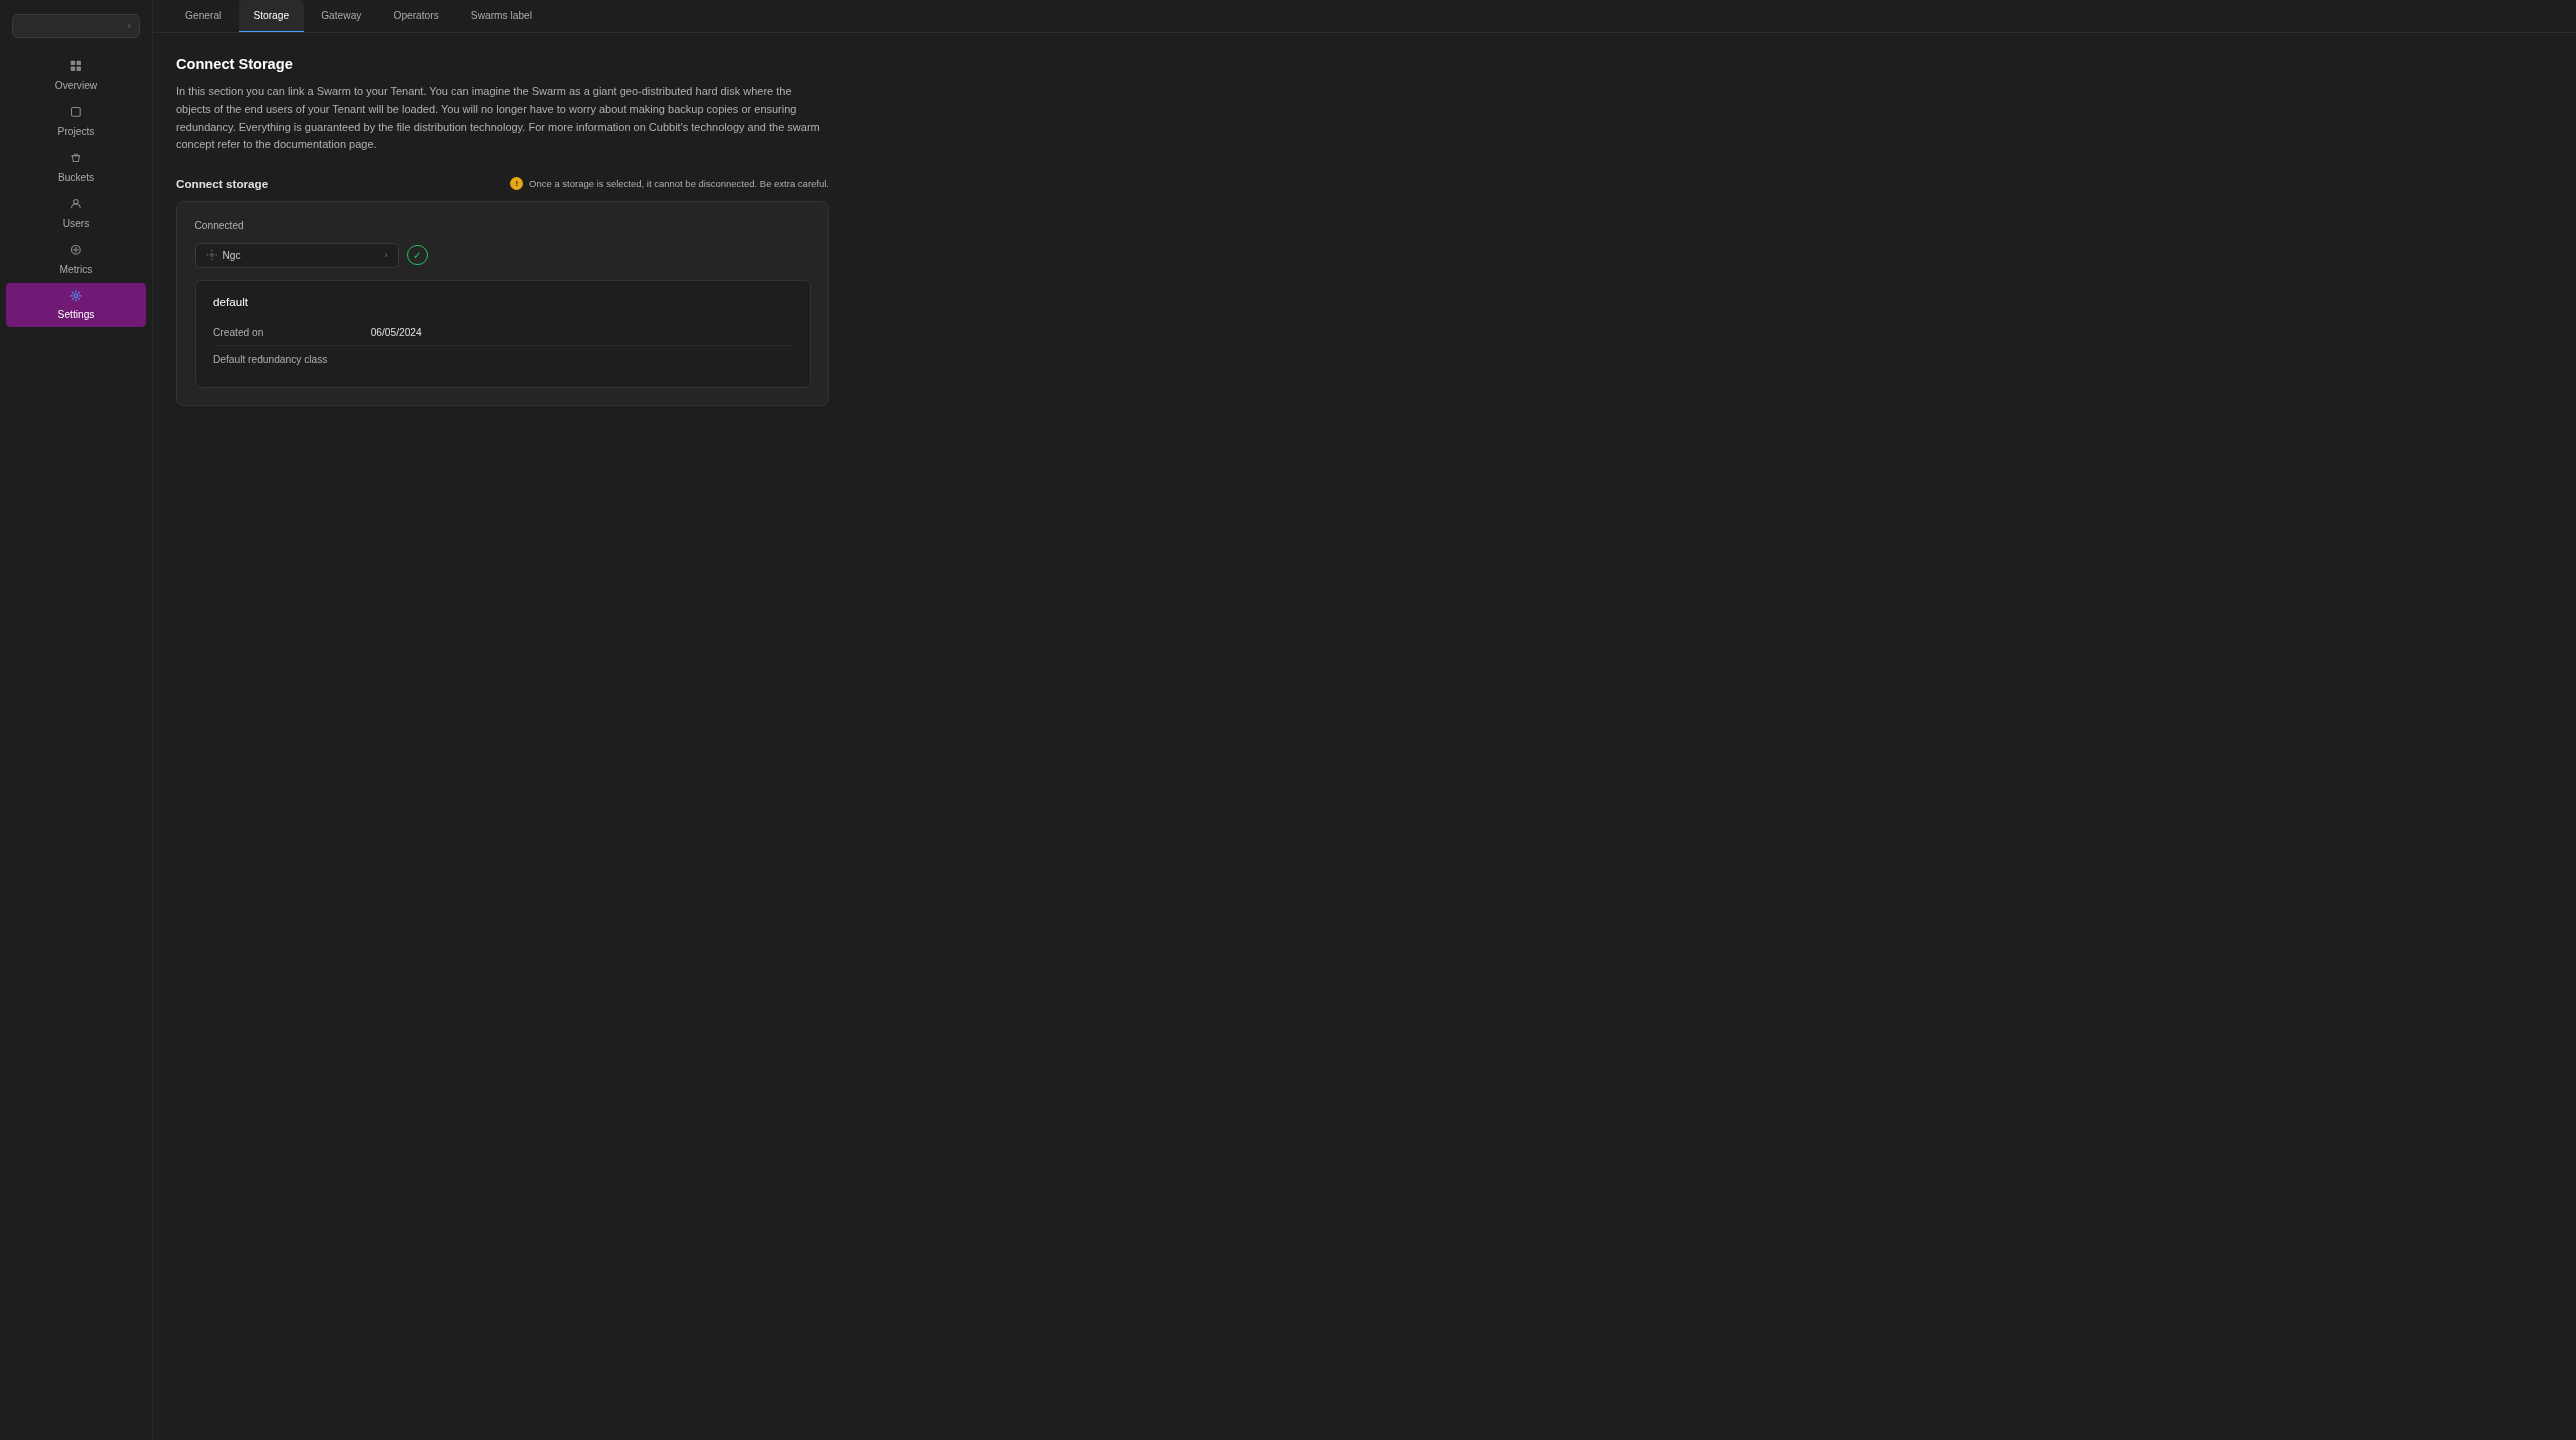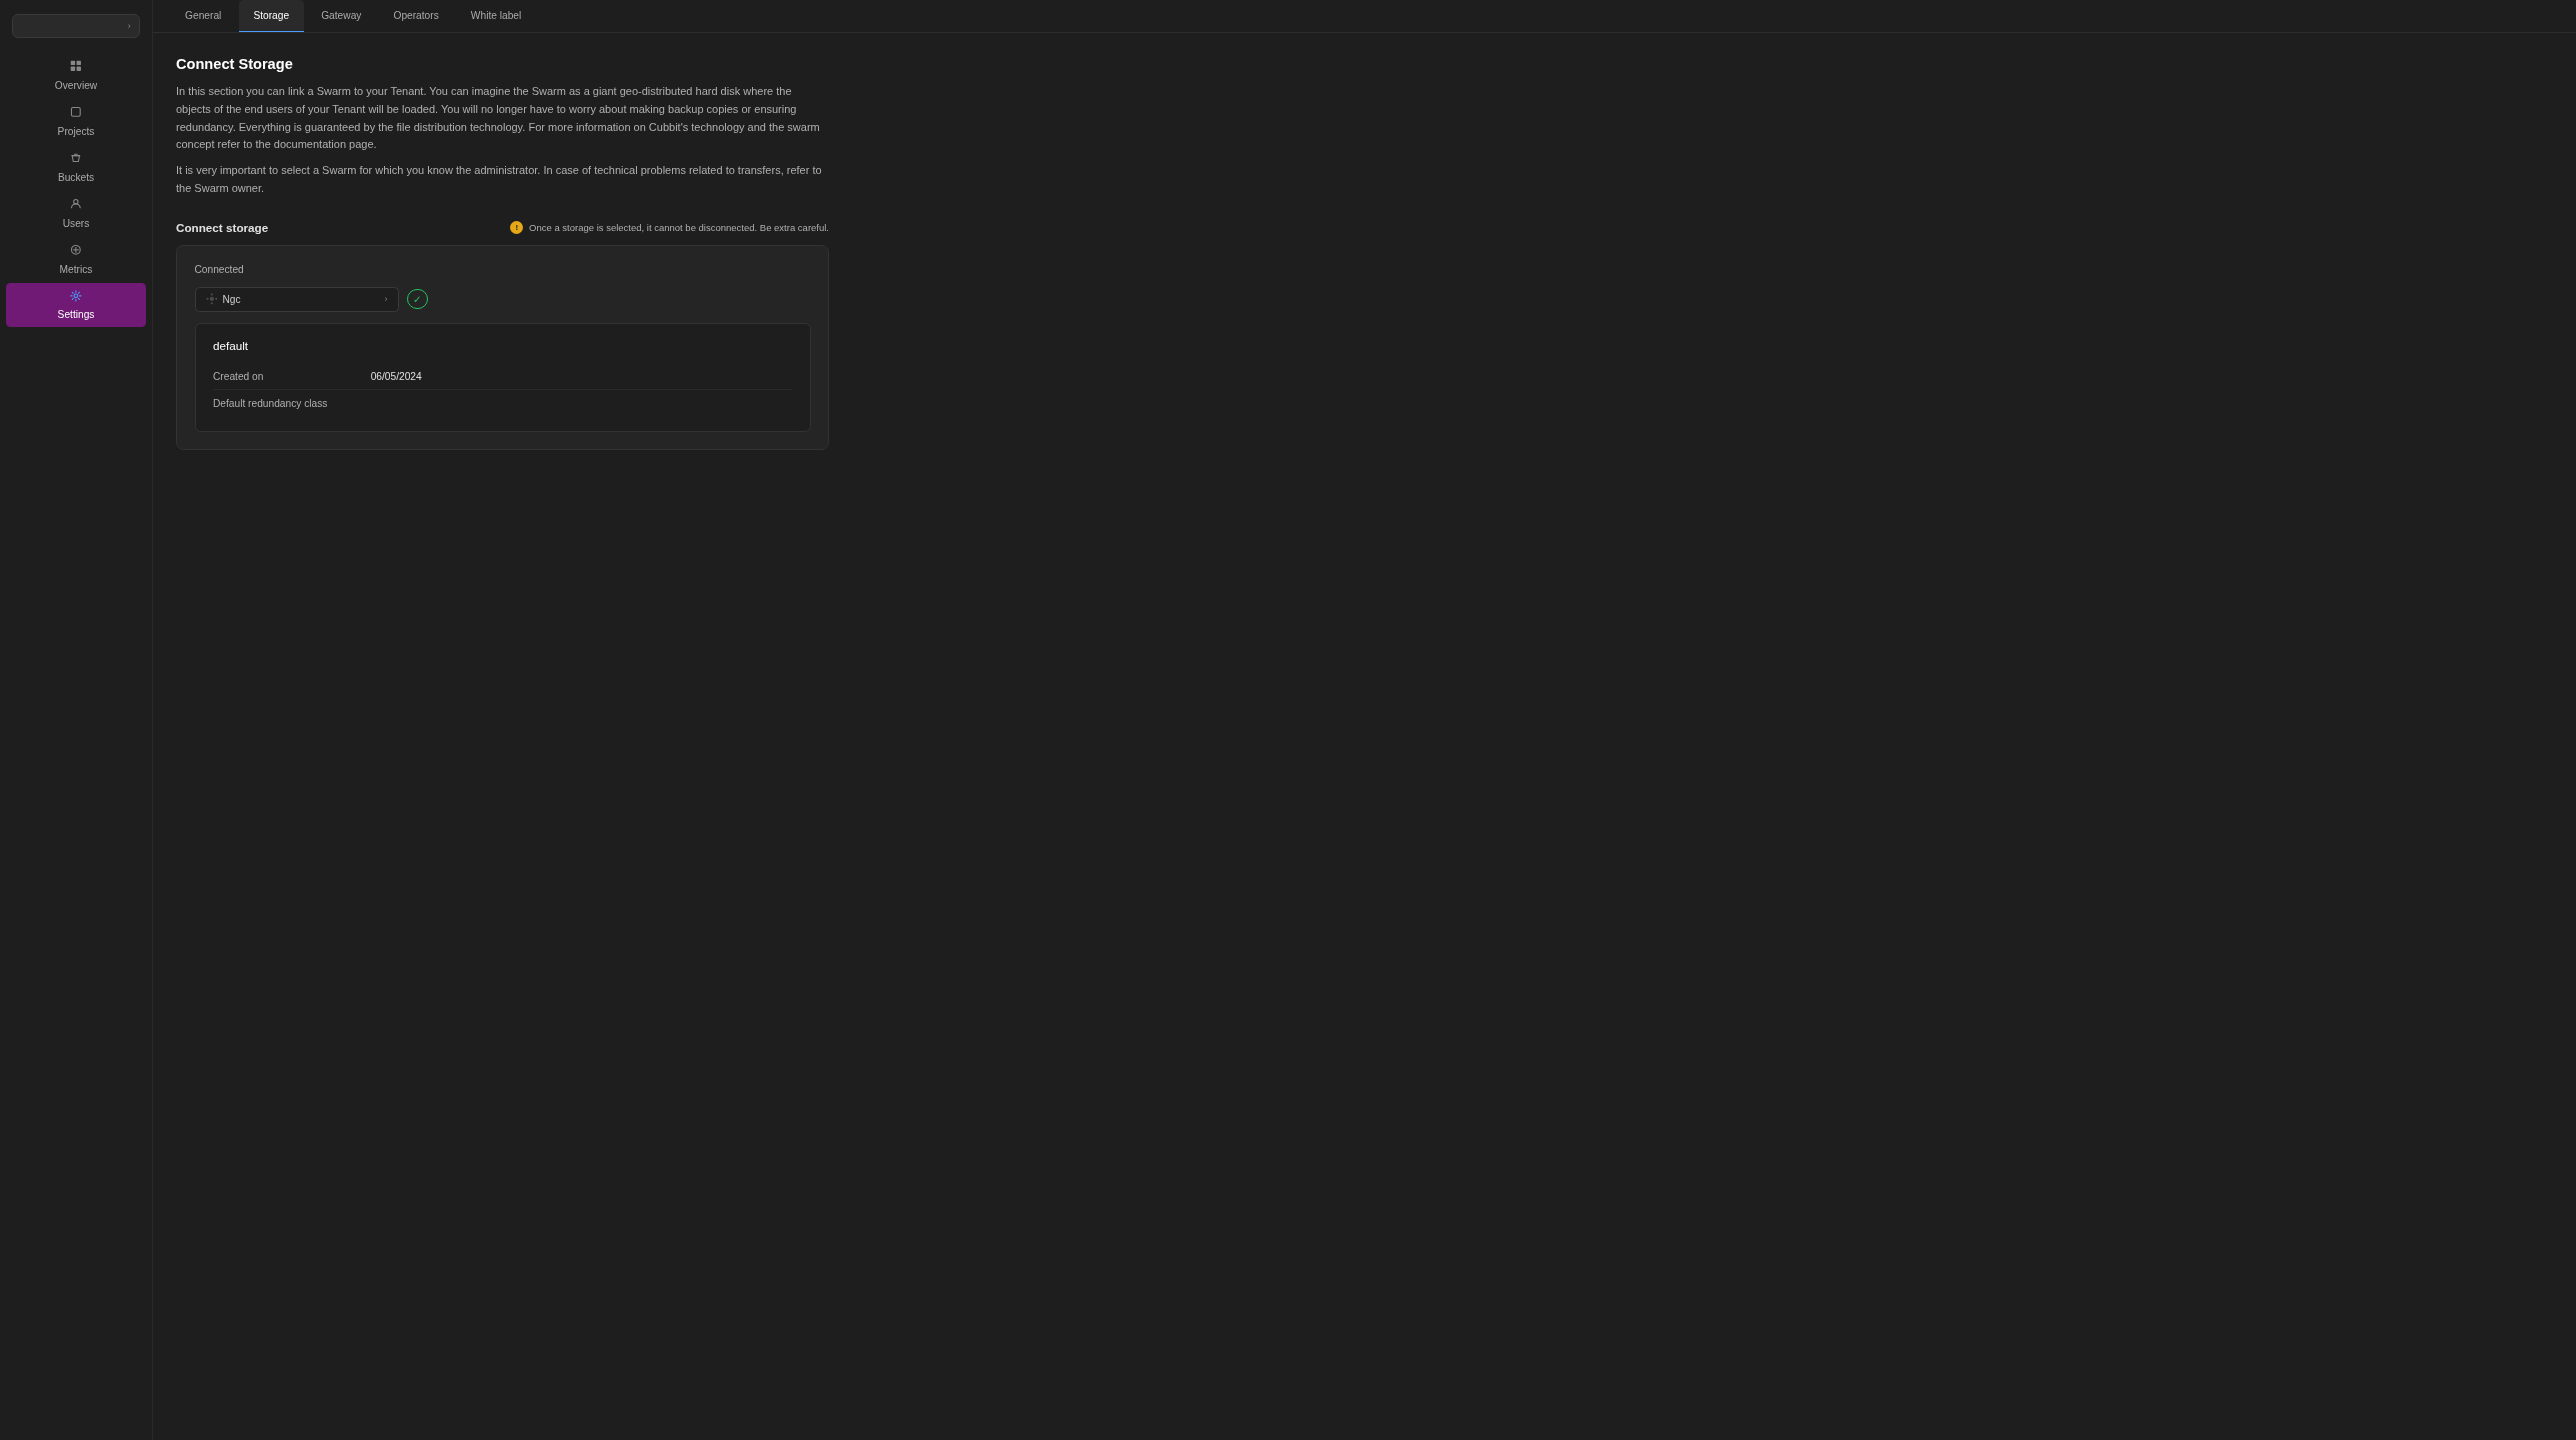--- a/index.html
+++ b/index.html
@@ -358,28 +358,27 @@
   </nav>
 </div>
 
 <div class="main">
 
   <div class="tabs-bar">
     <div class="tab">General</div>
     <div class="tab active">Storage</div>
     <div class="tab">Gateway</div>
     <div class="tab">Operators</div>
-    <div class="tab">White label</div>
+    <div class="tab">Swarms label</div>
   </div>
 
   <div class="content">
     <h2 class="section-title">Connect Storage</h2>
 
     <p class="section-description">In this section you can link a Swarm to your Tenant. You can imagine the Swarm as a giant geo-distributed hard disk where the objects of the end users of your Tenant will be loaded. You will no longer have to worry about making backup copies or ensuring redundancy. Everything is guaranteed by the file distribution technology. For more information on Cubbit's technology and the swarm concept refer to the documentation page.</p>
-    <p class="section-description">It is very important to select a Swarm for which you know the administrator. In case of technical problems related to transfers, refer to the Swarm owner.</p>
 
     <div class="connect-storage-header">
       <span class="connect-storage-label">Connect storage</span>
       <div class="warning-notice">
         <div class="warning-icon">!</div>
         <span>Once a storage is selected, it cannot be disconnected. Be extra careful.</span>
       </div>
     </div>
 
     <div class="storage-card">

